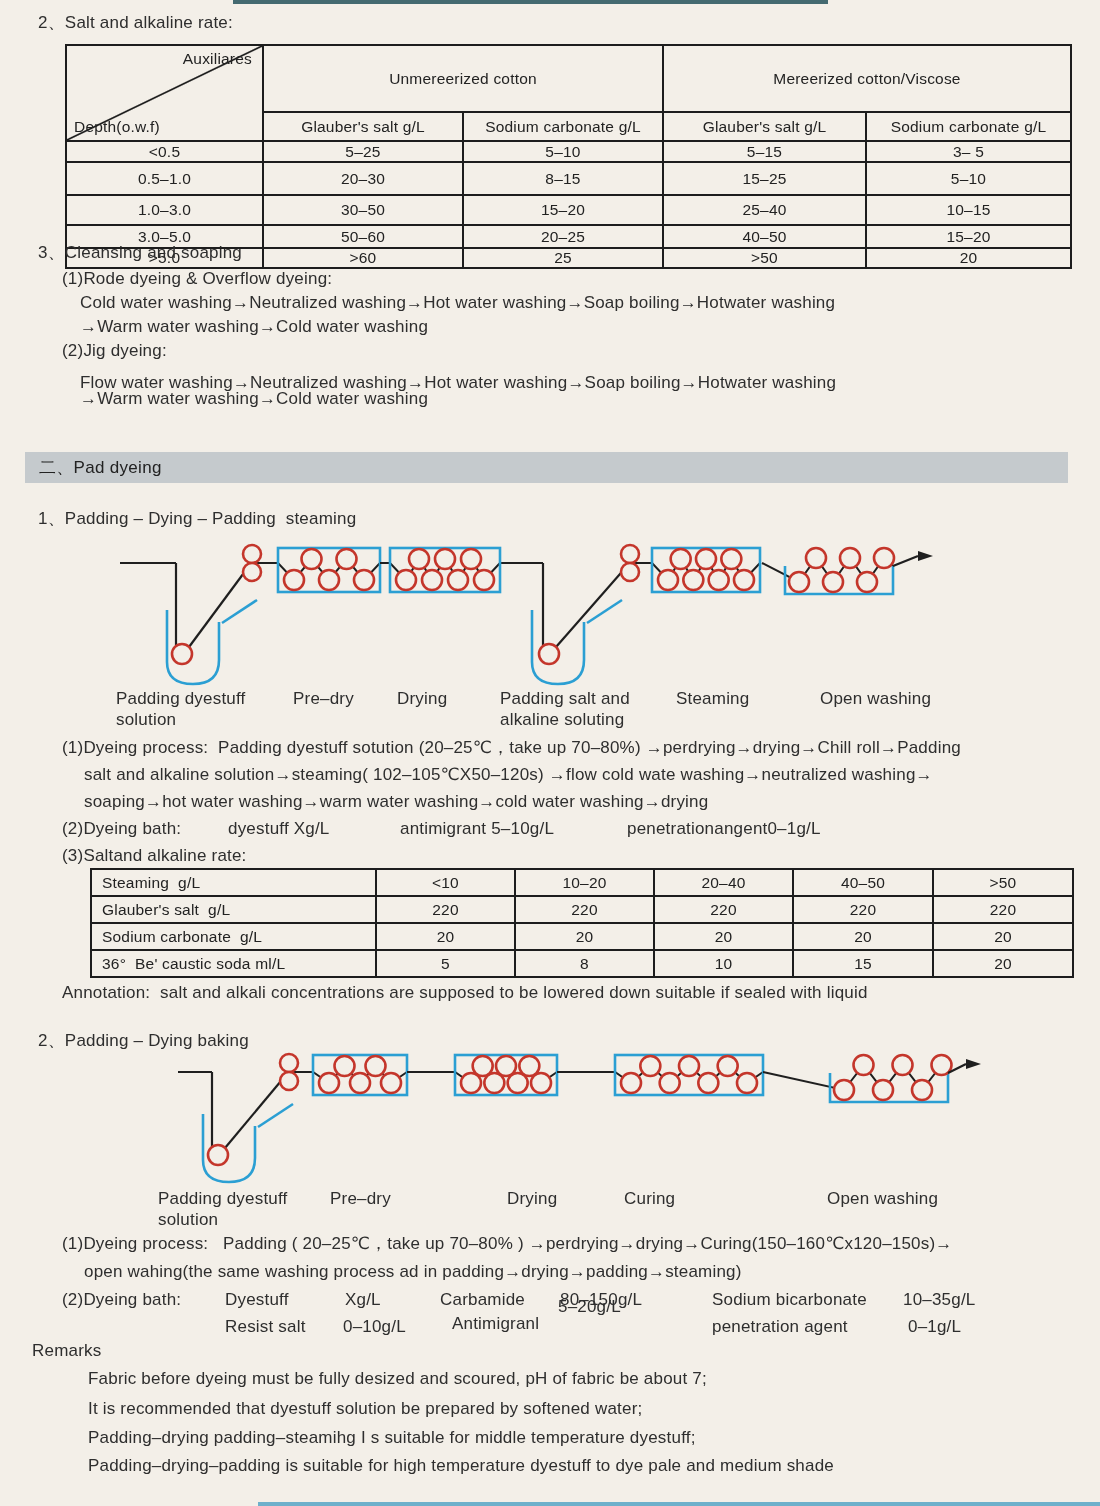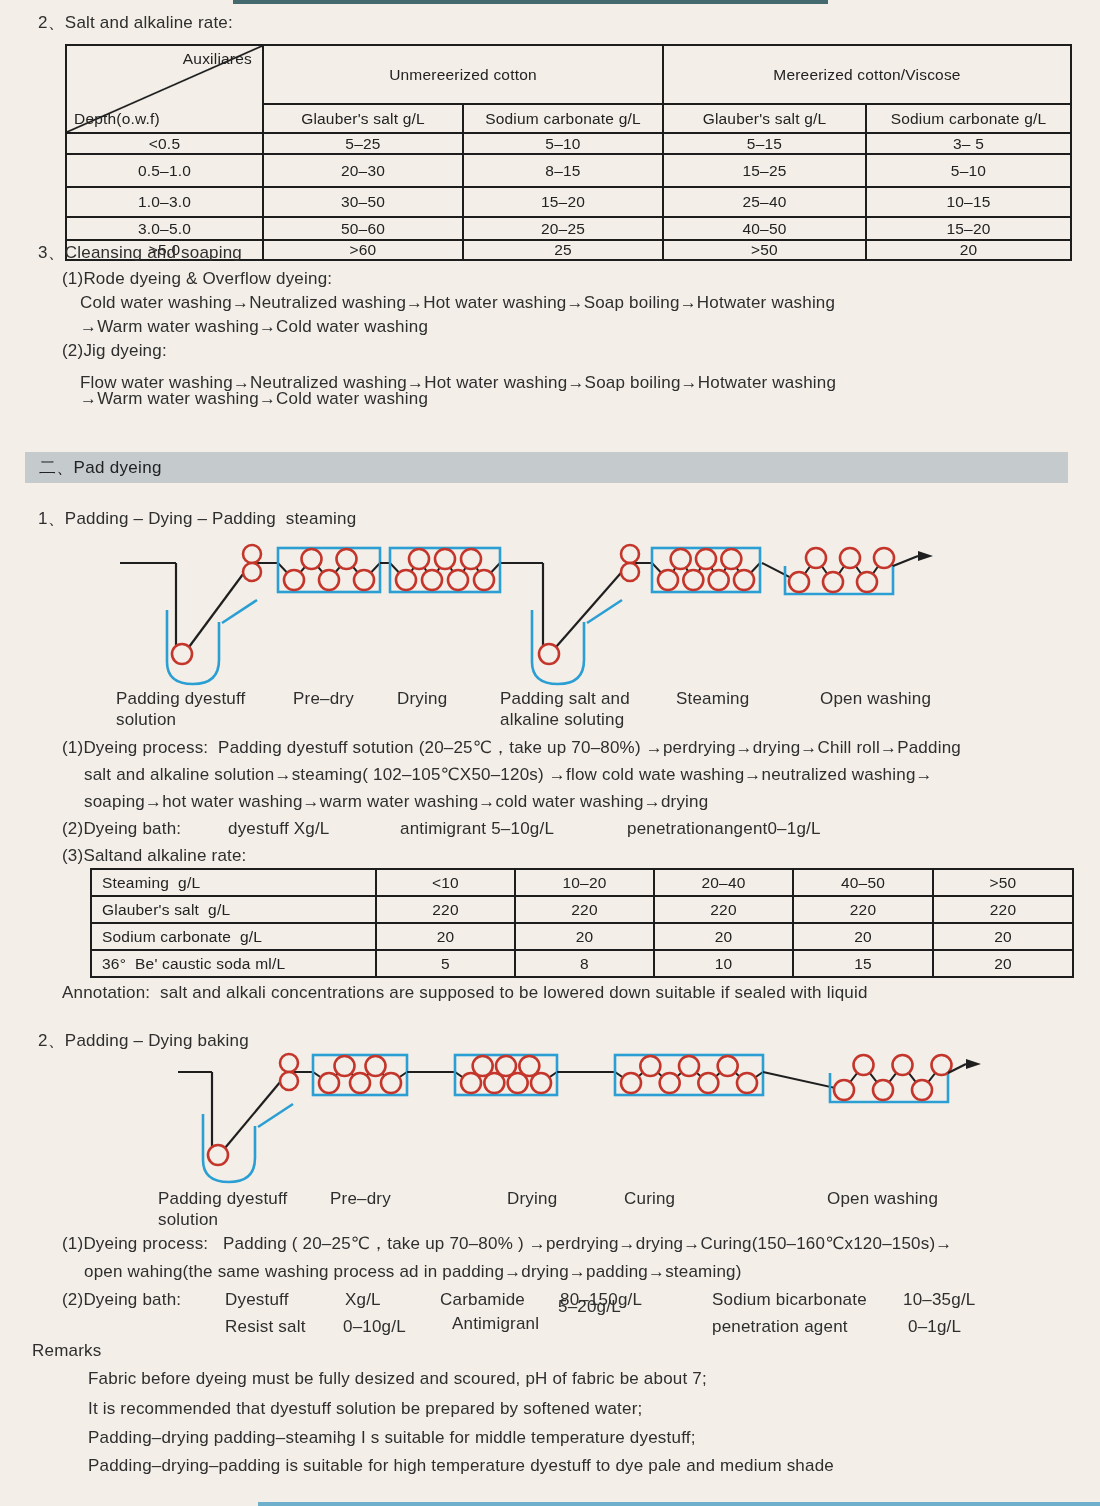--- a/index.html
+++ b/index.html
@@ -32,21 +32,21 @@
 
   <table class="tbl" style="left:65px;top:44px;width:1005px">
     <colgroup>
         <col style="width:197px">
         <col style="width:200px">
         <col style="width:200px">
         <col style="width:203px">
         <col style="width:205px">
       </colgroup>
     <tbody>
-    <tr style="height:59px">
+    <tr style="height:67px">
       <td class="diagcell" rowspan="2">
         <span class="corner-top">Auxiliares</span>
         <span class="corner-bottom">Depth(o.w.f)</span>
       </td>
       <td colspan="2" style="height:30px">Unmereerized cotton</td>
       <td colspan="2">Mereerized cotton/Viscose</td>
     </tr>
     <tr style="height:29px">
       <td>Glauber's salt  g/L</td>
       <td>Sodium carbonate g/L</td>

